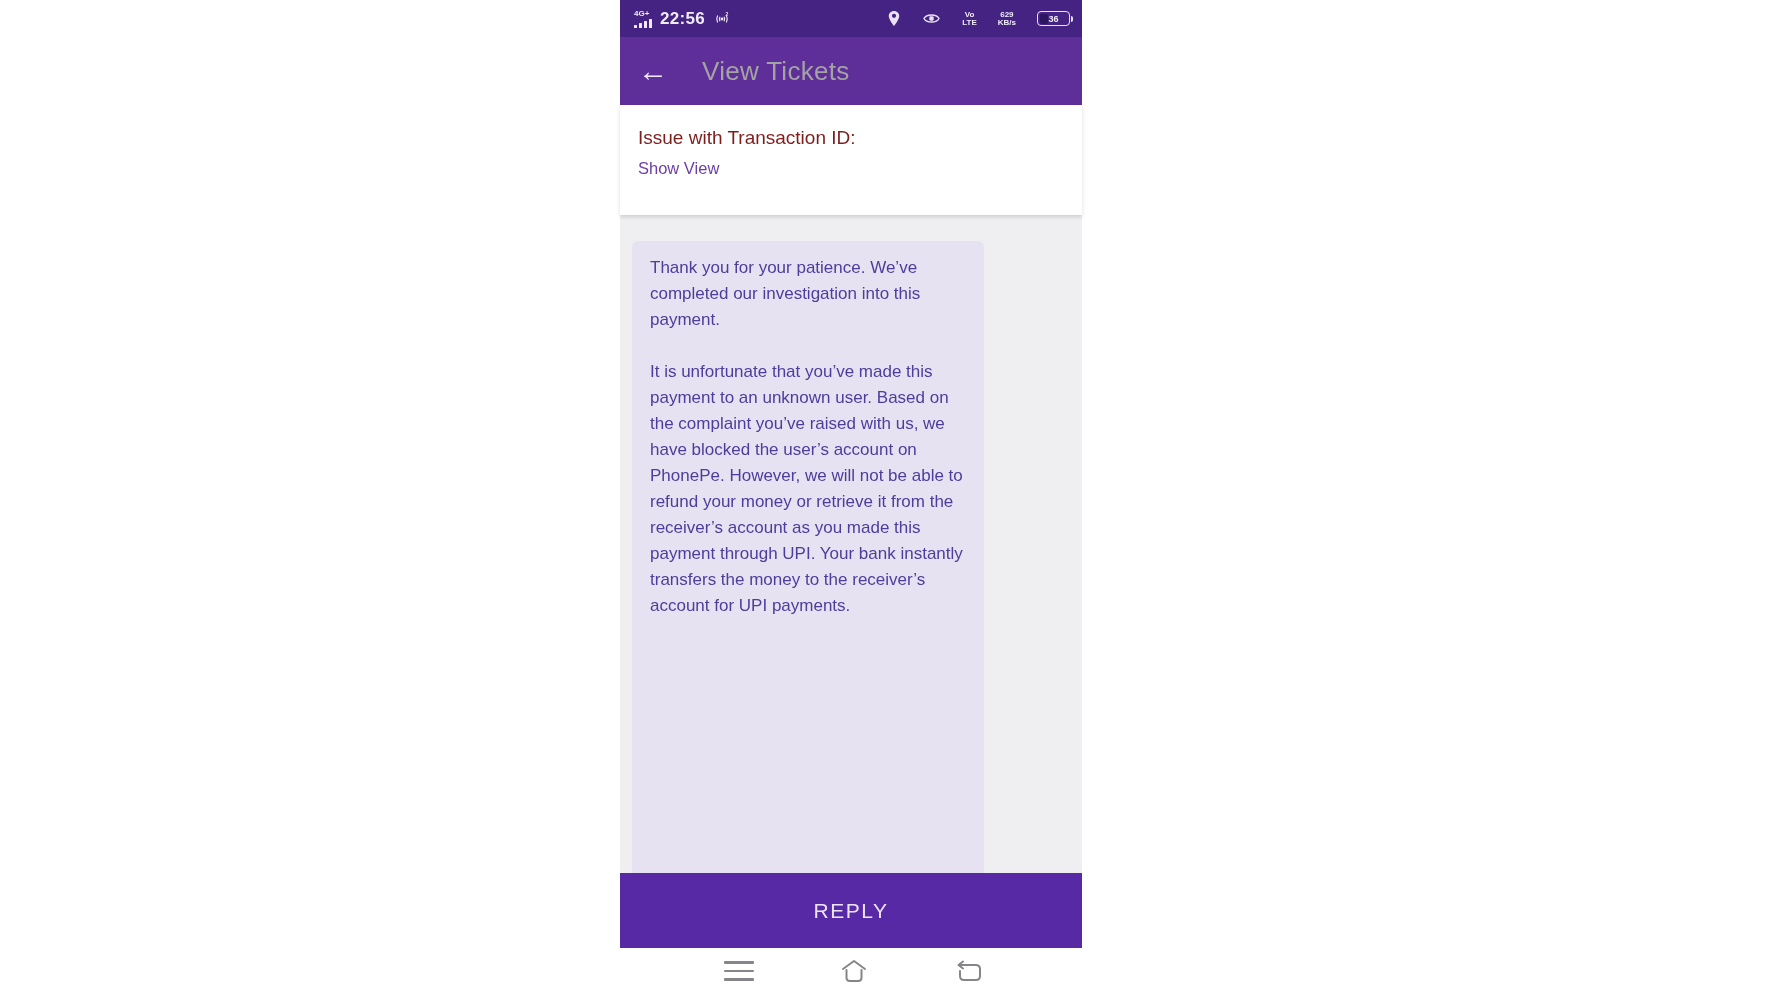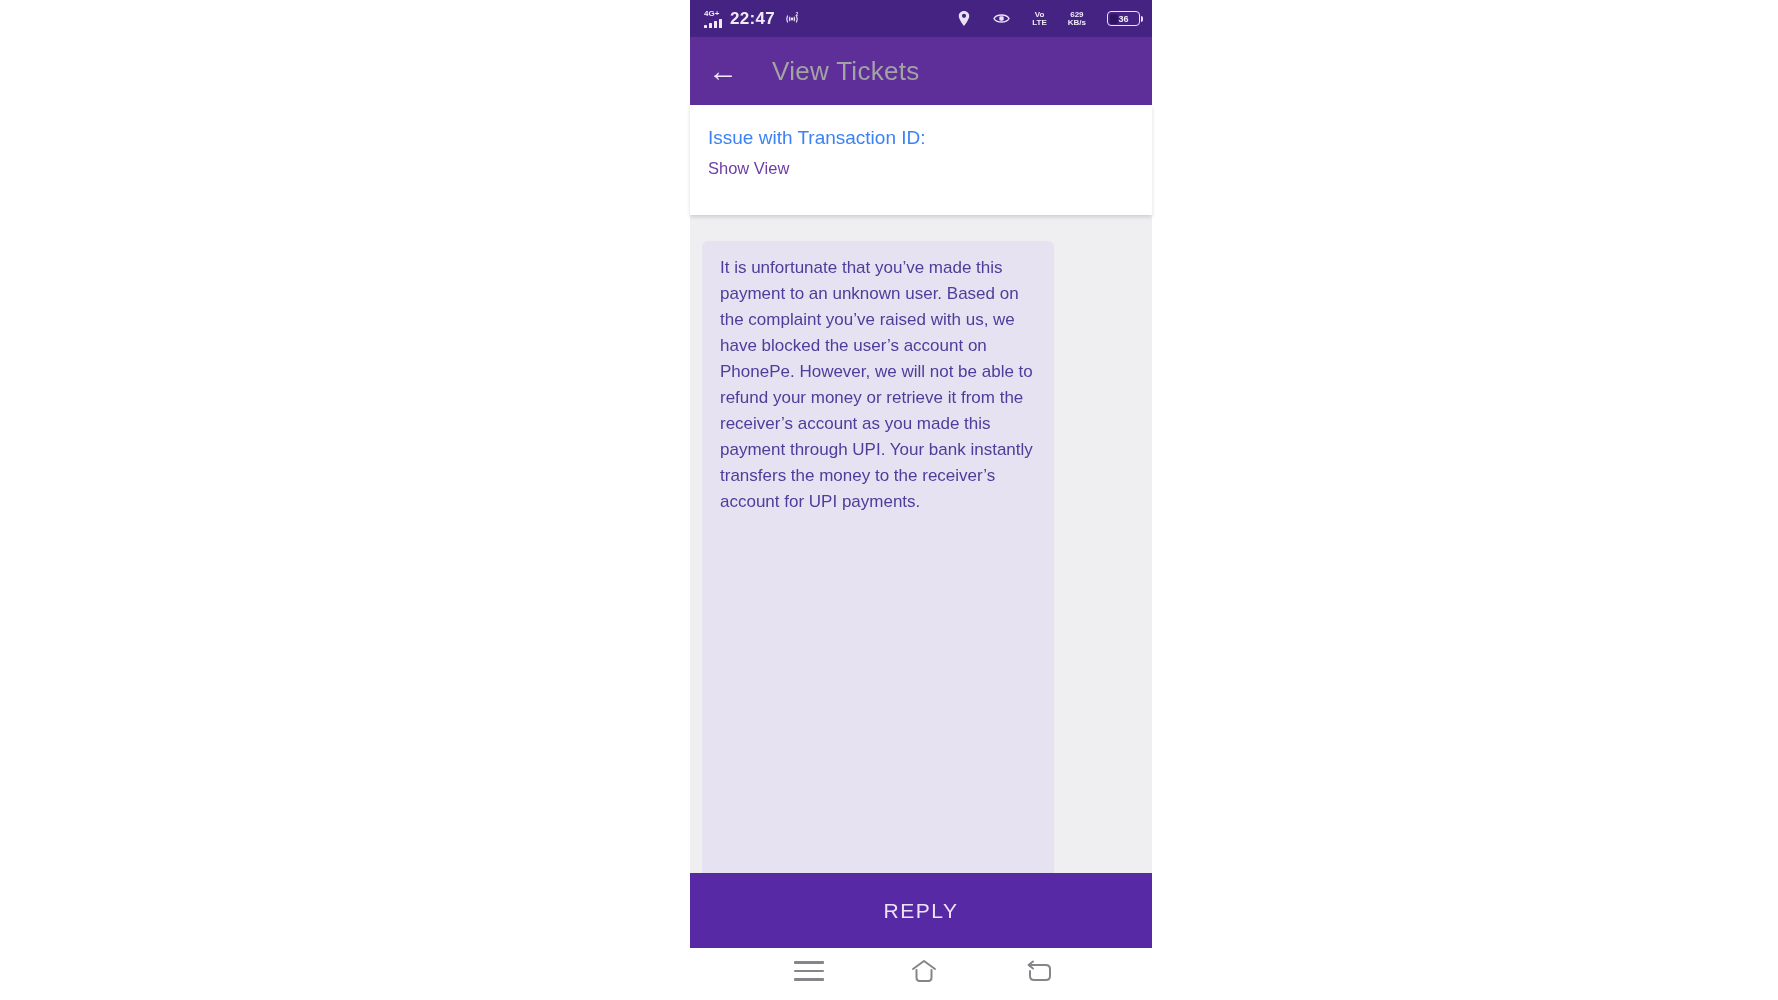--- a/index.html
+++ b/index.html
@@ -1,18 +1,18 @@
 <!DOCTYPE html>
 <html><head>
 <meta charset="utf-8">
 <style>
   * { margin:0; padding:0; box-sizing:border-box; }
   html,body { width:1778px; height:1000px; background:#ffffff; font-family:"Liberation Sans", sans-serif; overflow:hidden; }
   .canvas { position:relative; width:1778px; height:1000px; background:#ffffff; }
-  .phone { position:absolute; left:690px; top:0; width:462px; height:724px; background:#ffffff; display:flex; flex-direction:column; }
+  .phone { position:absolute; left:620px; top:0; width:462px; height:724px; background:#ffffff; display:flex; flex-direction:column; }
 
   
   .status-bar { height:37px; background:#452383; color:#F0EBF7; display:flex; align-items:center; padding:0 12px 0 14px; flex:none; }
   .sb-left { display:flex; align-items:center; gap:8px; }
   .sb-right { display:flex; align-items:center; gap:21px; margin-left:auto; }
   .signal-wrap { display:flex; flex-direction:column; align-items:flex-start; line-height:1; }
   .signal-label { font-size:8px; font-weight:bold; letter-spacing:0; margin-bottom:1px; }
   .signal-bars { display:flex; align-items:flex-end; gap:2px; }
   .signal-bars i { display:block; width:3px; background:#F0EBF7; border-radius:0.5px; }
   .sb-time { font-size:17px; font-weight:bold; letter-spacing:0.3px; }
@@ -23,21 +23,21 @@
   .battery .fill { position:absolute; left:1.5px; top:1.5px; bottom:1.5px; width:8px; background:#2d1560; border-radius:2px; }
   .battery .pct { position:relative; font-size:9px; font-weight:bold; z-index:1; }
 
   
   .app-bar { height:68px; background:#5E2E99; display:flex; align-items:center; padding:0 0 0 18px; flex:none; }
   .back-arrow { font-size:30px; color:#F2EAFB; width:36px; line-height:1; cursor:pointer; }
   .app-title { font-size:26px; color:#a3a3a3; margin-left:28px; letter-spacing:0.3px; }
 
   
   .ticket-card { height:110px; background:#ffffff; padding:20px 18px 0 18px; box-shadow:0 2px 4px rgba(0,0,0,0.14); position:relative; z-index:2; flex:none; }
-  .ticket-title { font-size:19px; line-height:26px; color:#3b82f6; }
+  .ticket-title { font-size:19px; line-height:26px; color:#7f1d1d; }
   .show-more { font-size:16.5px; color:#6C3EA6; margin-top:8px; display:inline-block; cursor:pointer; }
 
   
   .content { height:658px; background:#EFEEF1; overflow:hidden; position:relative; flex:none; }
   .bubble { margin:26px 0 0 12px; width:352px; min-height:calc(100% - 26px); background:#E7E2F1; border-radius:6px 6px 0 0; padding:14px 18px 0 18px; }
   .bubble p { font-size:17px; line-height:26px; color:#4E3D9B; margin:0 0 26px 0; }
 
   
   .reply-bar { height:75px; background:#5829A5; display:flex; align-items:center; justify-content:center; cursor:pointer; flex:none; position:relative; z-index:3; }
   .reply-label { color:#EDE3F8; font-size:21px; letter-spacing:1.5px; font-weight:500; }
@@ -60,21 +60,21 @@
       <div class="sb-left">
         <div class="signal-wrap">
           <span class="signal-label">4G+</span>
           <span class="signal-bars">
             <i style="height:3px"></i>
               <i style="height:5px"></i>
               <i style="height:7px"></i>
               <i style="height:9px"></i>
           </span>
         </div>
-        <span class="sb-time">22:47</span>
+        <span class="sb-time">22:56</span>
         <span>
           <svg width="18" height="16" viewBox="0 0 18 16">
             <g stroke="#E9E2F4" stroke-width="1.2" fill="none" stroke-linecap="round">
               <path d="M4.5 5 Q3 8 4.5 11"></path>
               <path d="M6.8 6.2 Q6 8 6.8 9.8"></path>
               <path d="M13.5 5 Q15 8 13.5 11"></path>
               <path d="M11.2 6.2 Q12 8 11.2 9.8"></path>
             </g>
             <circle cx="9" cy="8" r="1.4" fill="#E9E2F4"></circle>
             <text x="12.6" y="4.6" font-size="5" fill="#E9E2F4" font-weight="bold">2</text>
@@ -115,20 +115,21 @@
 
     <div class="ticket-card">
       <div class="ticket-title">
         <div>Issue with Transaction ID:</div>
       </div>
       <span class="show-more">Show View</span>
     </div>
 
     <div class="content">
       <div class="bubble">
+        <p>Thank you for your patience. We’ve completed our investigation into this payment.</p>
         <p>It is unfortunate that you’ve made this payment to an unknown user. Based on the complaint you’ve raised with us, we have blocked the user’s account on PhonePe. However, we will not be able to refund your money or retrieve it from the receiver’s account as you made this payment through UPI. Your bank instantly transfers the money to the receiver’s account for UPI payments.</p>
 
       </div>
     </div>
 
     <div class="reply-bar">
       <span class="reply-label">REPLY</span>
     </div>
 
     <div class="nav-bar">

